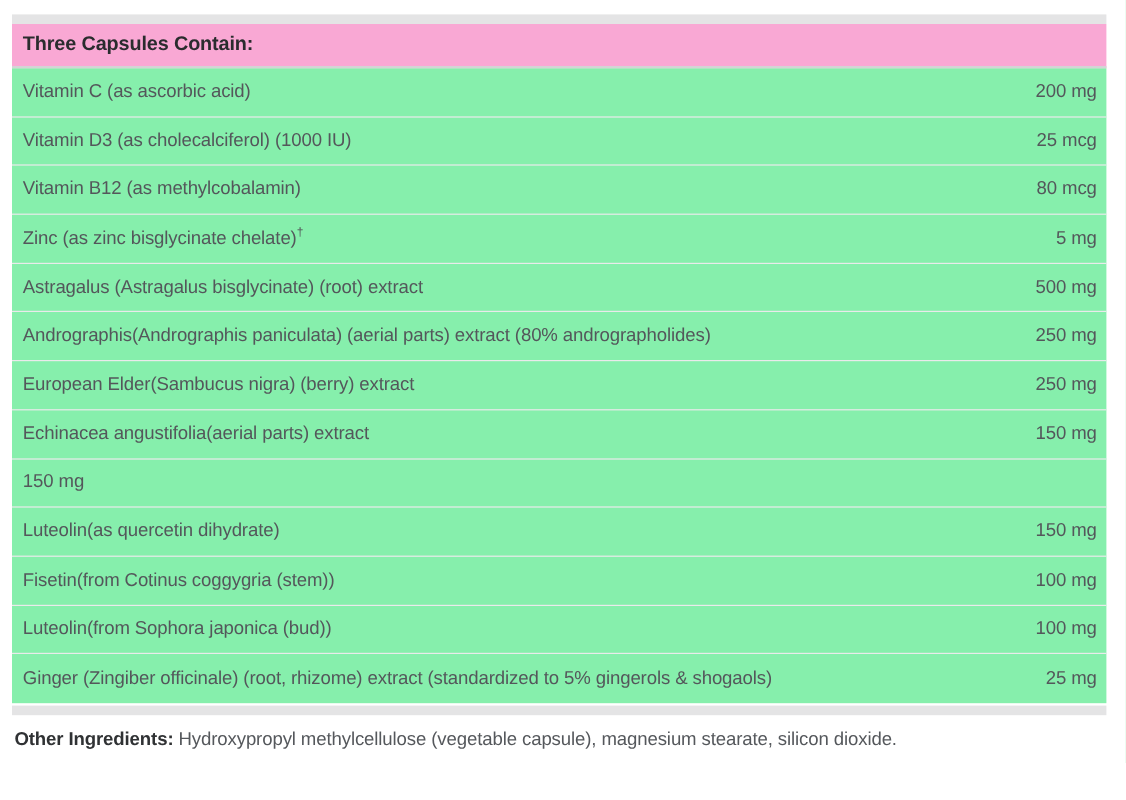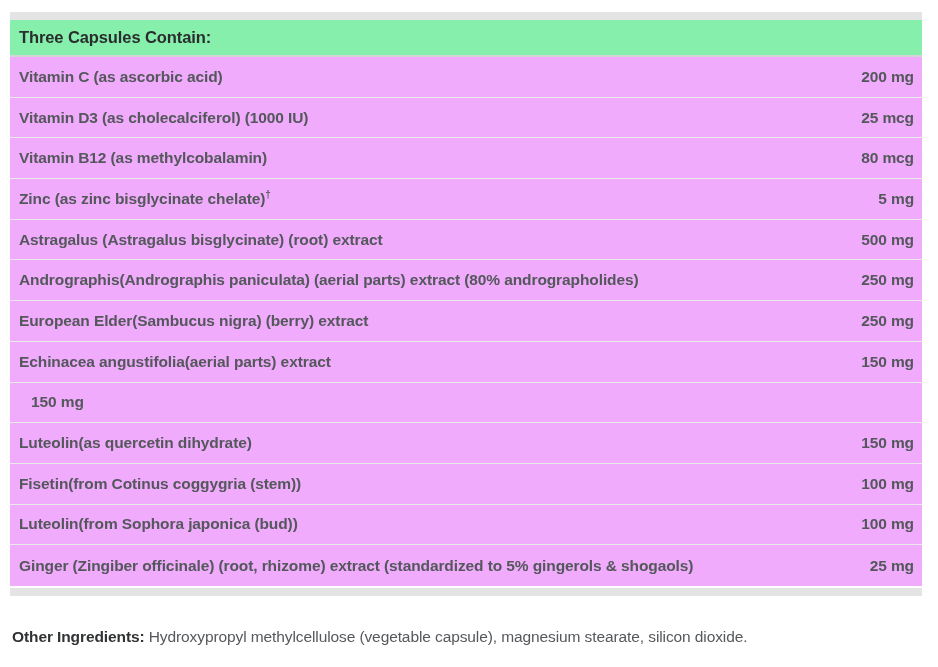--- a/index.html
+++ b/index.html
@@ -23,32 +23,31 @@
     width: 912px;
   }
   .divider-bar {
     height: 8px;
     background: #e4e4e5;
     width: 100%;
   }
   .table-header {
     height: 37px;
     box-sizing: border-box;
-    background: #86efac;
+    background: #f9a8d4;
     border-bottom: 2px solid #d3d4d5;
     display: flex;
     align-items: center;
     padding-left: 9px;
     font-size: 16.5px;
     font-weight: bold;
     color: #2a2c2e;
   }
   .rows {
-    background: #f0abfc;
-    font-weight: bold;
+    background: #86efac;
   }
   .ing-row {
     height: 40.7px;
     box-sizing: border-box;
     border-bottom: 1px solid #eaeaeb;
     display: flex;
     align-items: center;
     justify-content: space-between;
     padding-left: 9px;
     padding-right: 8px;
@@ -63,29 +62,28 @@
     white-space: nowrap;
   }
   .ing-name sup {
     font-size: 10px;
     vertical-align: super;
     line-height: 0;
   }
   .ing-amount {
     white-space: nowrap;
     text-align: right;
-    margin-left: 12px;
   }
   .bottom-bar {
     margin-top: 2px;
   }
   .footer {
     position: absolute;
     left: 12px;
-    top: 628px;
+    top: 608px;
     width: 912px;
     font-size: 15.5px;
     color: #55585c;
   }
   .footer-line {
     line-height: 18px;
   }
   .footer-line + .footer-line {
     margin-top: 17px;
   }

